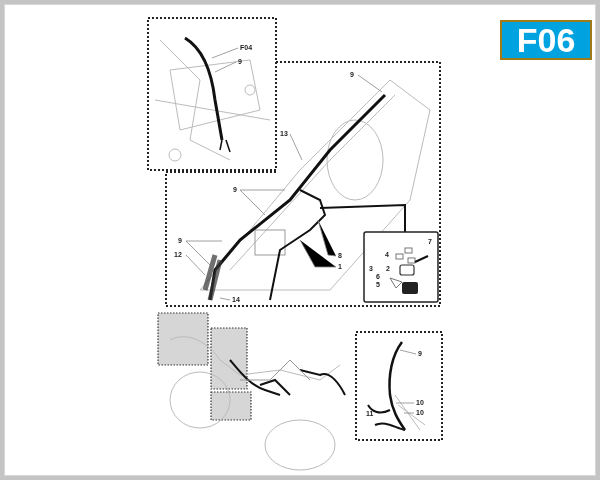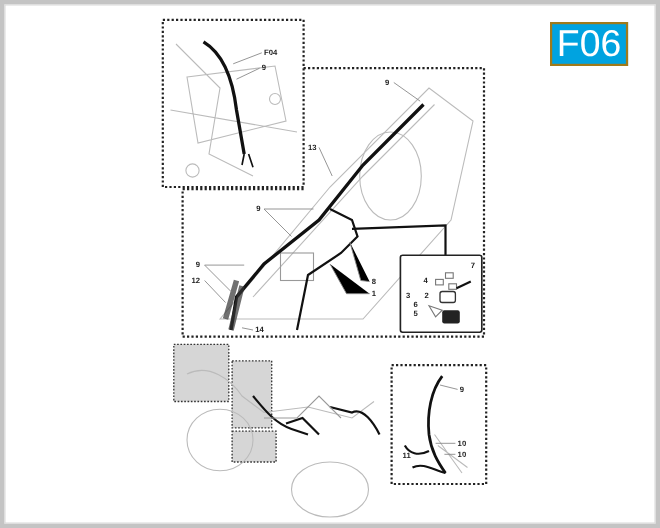--- a/index.html
+++ b/index.html
@@ -1,18 +1,18 @@
 <!DOCTYPE html>
 <html><head>
 <meta charset="utf-8">
 <style>
   html, body { margin:0; padding:0; }
   body { width:600px; height:480px; background:#c4c4c4; font-family:"Liberation Sans", sans-serif; position:relative; overflow:hidden; }
   .frame { position:absolute; left:4px; top:4px; width:590px; height:470px; background:#ffffff; border:1px solid #d8d8d8; }
-  .badge { position:absolute; left:500px; top:20px; width:71px; height:40px; background:#00a3e0; border:2px solid #a07a1a; box-sizing:border-box; color:#fff; font-size:34px; line-height:36px; text-align:center; letter-spacing:0px; }
+  .badge { position:absolute; left:500px; top:20px; width:92px; height:40px; background:#00a3e0; border:2px solid #a07a1a; box-sizing:border-box; color:#fff; font-size:34px; line-height:36px; text-align:center; letter-spacing:0px;font-weight:bold; }
   svg.diagram { position:absolute; left:0; top:0; width:600px; height:480px; }
   .lbl { font-family:"Liberation Sans", sans-serif; font-size:7px; font-weight:bold; fill:#222; }
 </style>
 </head>
 <body>
 
 <div class="frame"></div>
 
 <div class="badge">F06</div>
 

